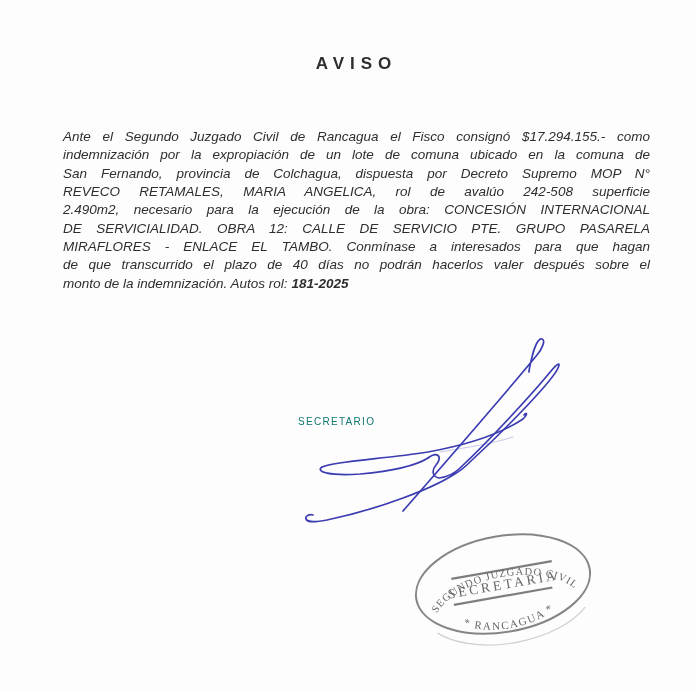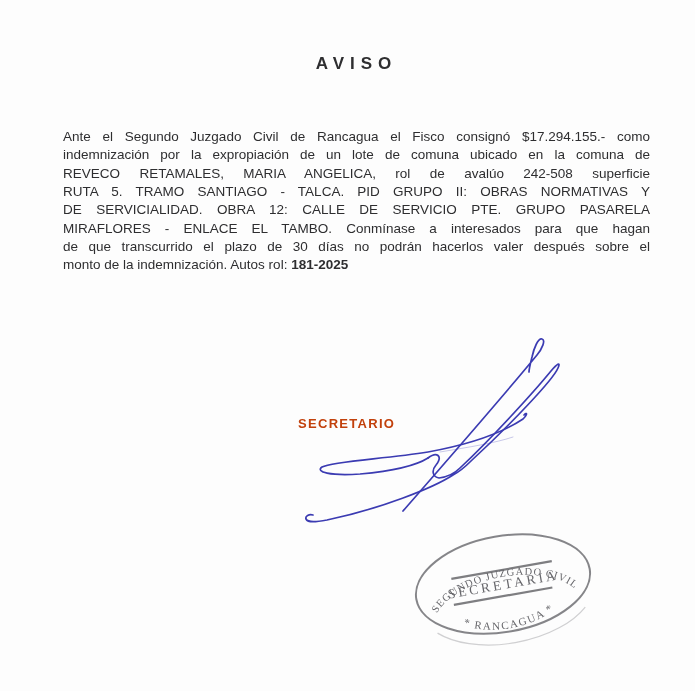--- a/index.html
+++ b/index.html
@@ -24,38 +24,39 @@
     color: #2e2e30;
   }
   .notice-body {
     position: absolute;
     top: 128px;
     left: 63px;
     width: 587px;
     font-size: 13.5px;
     line-height: 18.35px;
     color: #2e2e30;
+    font-style: italic;
   }
   .body-line {
     text-align: justify;
     text-align-last: justify;
     white-space: nowrap;
   }
   .body-line--last {
     text-align-last: left;
     white-space: nowrap;
   }
   .secretario-label {
     position: absolute;
     top: 416px;
     left: 298px;
-    font-size: 13px;
-    font-weight: bold;
+    font-size: 10px;
+    font-weight: normal;
     letter-spacing: 1.3px;
-    color: #c2410c;
+    color: #0f766e;
   }
   .signature-svg {
     position: absolute;
     left: 285px;
     top: 325px;
     width: 290px;
     height: 210px;
   }
   .stamp-svg {
     position: absolute;
@@ -72,25 +73,26 @@
 </head>
 <body>
 
 <div class="page">
 
   <div class="notice-title">AVISO</div>
 
   <div class="notice-body">
     <div class="body-line">Ante el Segundo Juzgado Civil de Rancagua el Fisco consignó $17.294.155.- como</div>
     <div class="body-line">indemnización por la expropiación de un lote de comuna ubicado en la comuna de</div>
+    <div class="body-line">San Fernando, provincia de Colchagua, dispuesta por Decreto Supremo MOP N°</div>
     <div class="body-line">REVECO RETAMALES, MARIA ANGELICA, rol de avalúo 242-508 superficie</div>
-    <div class="body-line">RUTA 5. TRAMO SANTIAGO - TALCA. PID GRUPO II: OBRAS NORMATIVAS Y</div>
+    <div class="body-line">2.490m2, necesario para la ejecución de la obra: CONCESIÓN INTERNACIONAL</div>
     <div class="body-line">DE SERVICIALIDAD. OBRA 12: CALLE DE SERVICIO PTE. GRUPO PASARELA</div>
     <div class="body-line">MIRAFLORES - ENLACE EL TAMBO. Conmínase a interesados para que hagan</div>
-    <div class="body-line">de que transcurrido el plazo de 30 días no podrán hacerlos valer después sobre el</div>
+    <div class="body-line">de que transcurrido el plazo de 40 días no podrán hacerlos valer después sobre el</div>
     <div class="body-line body-line--last">
       <span>monto de la indemnización. Autos rol: </span><b>181-2025</b>
     </div>
   </div>
 
   <div class="secretario-label">SECRETARIO</div>
 
   <svg class="signature-svg" viewBox="0 0 290 210">
     <g fill="none" stroke-width="1.7" stroke-linecap="round" stroke-linejoin="round" stroke="#3b3bb2">
 

